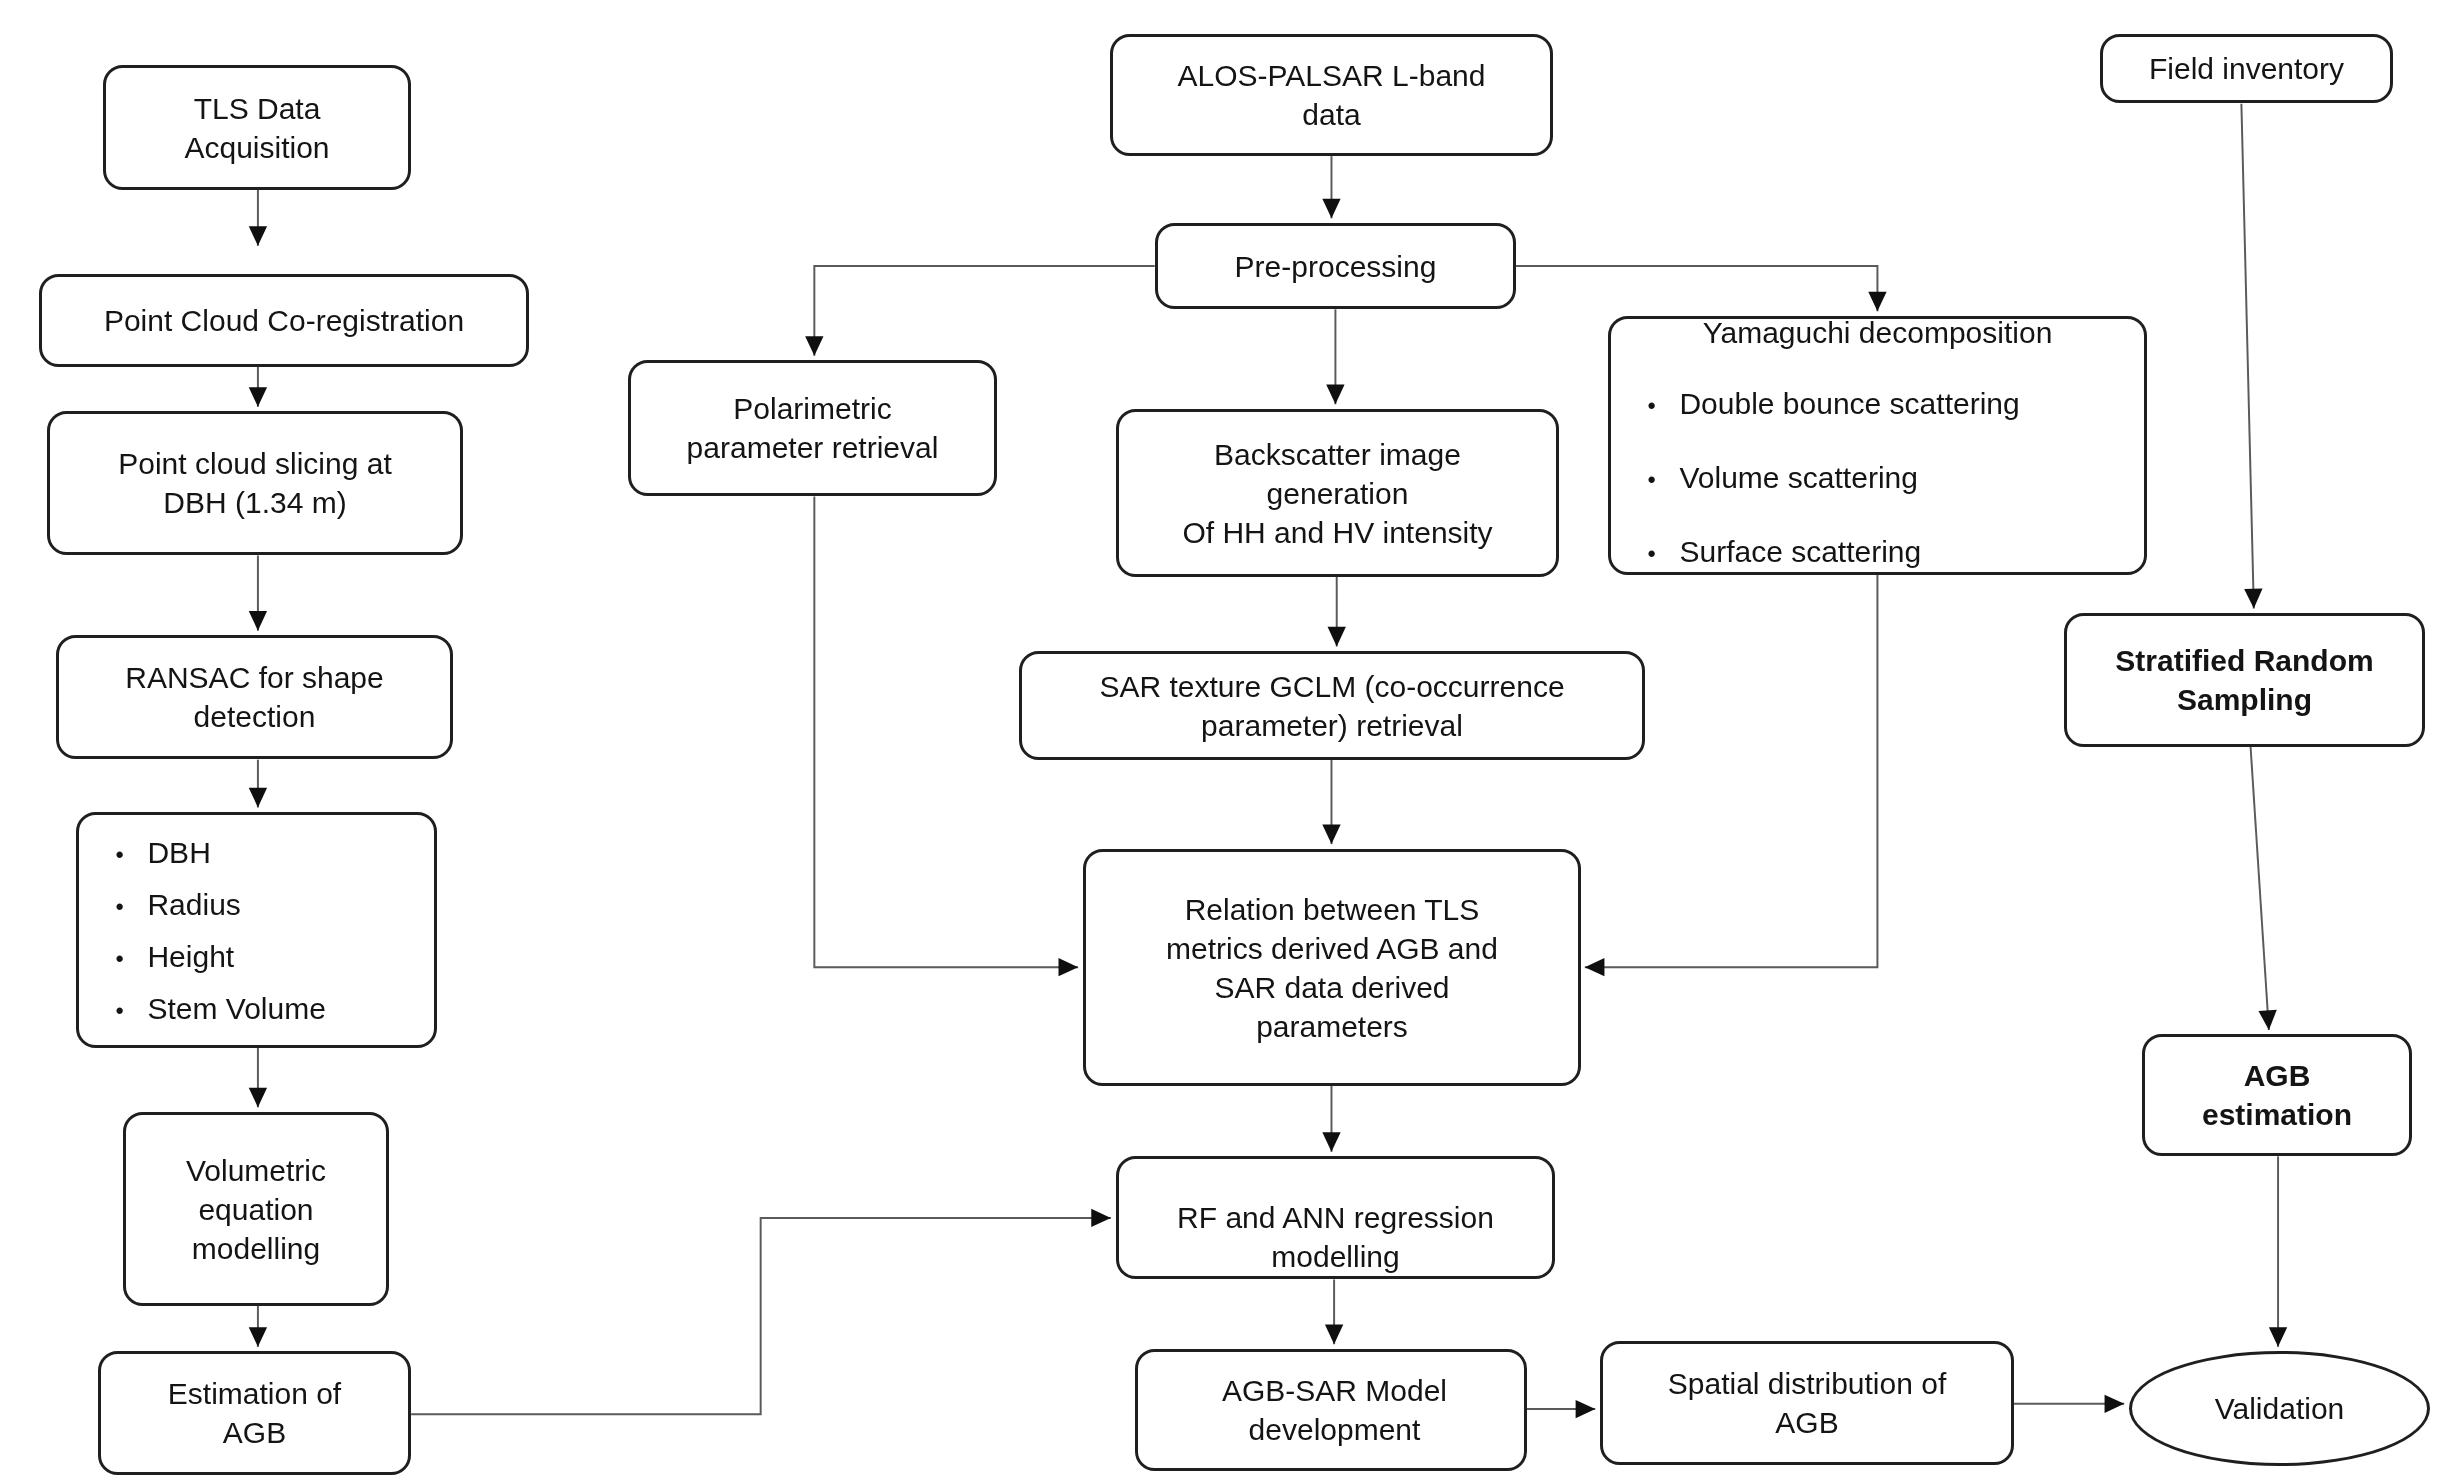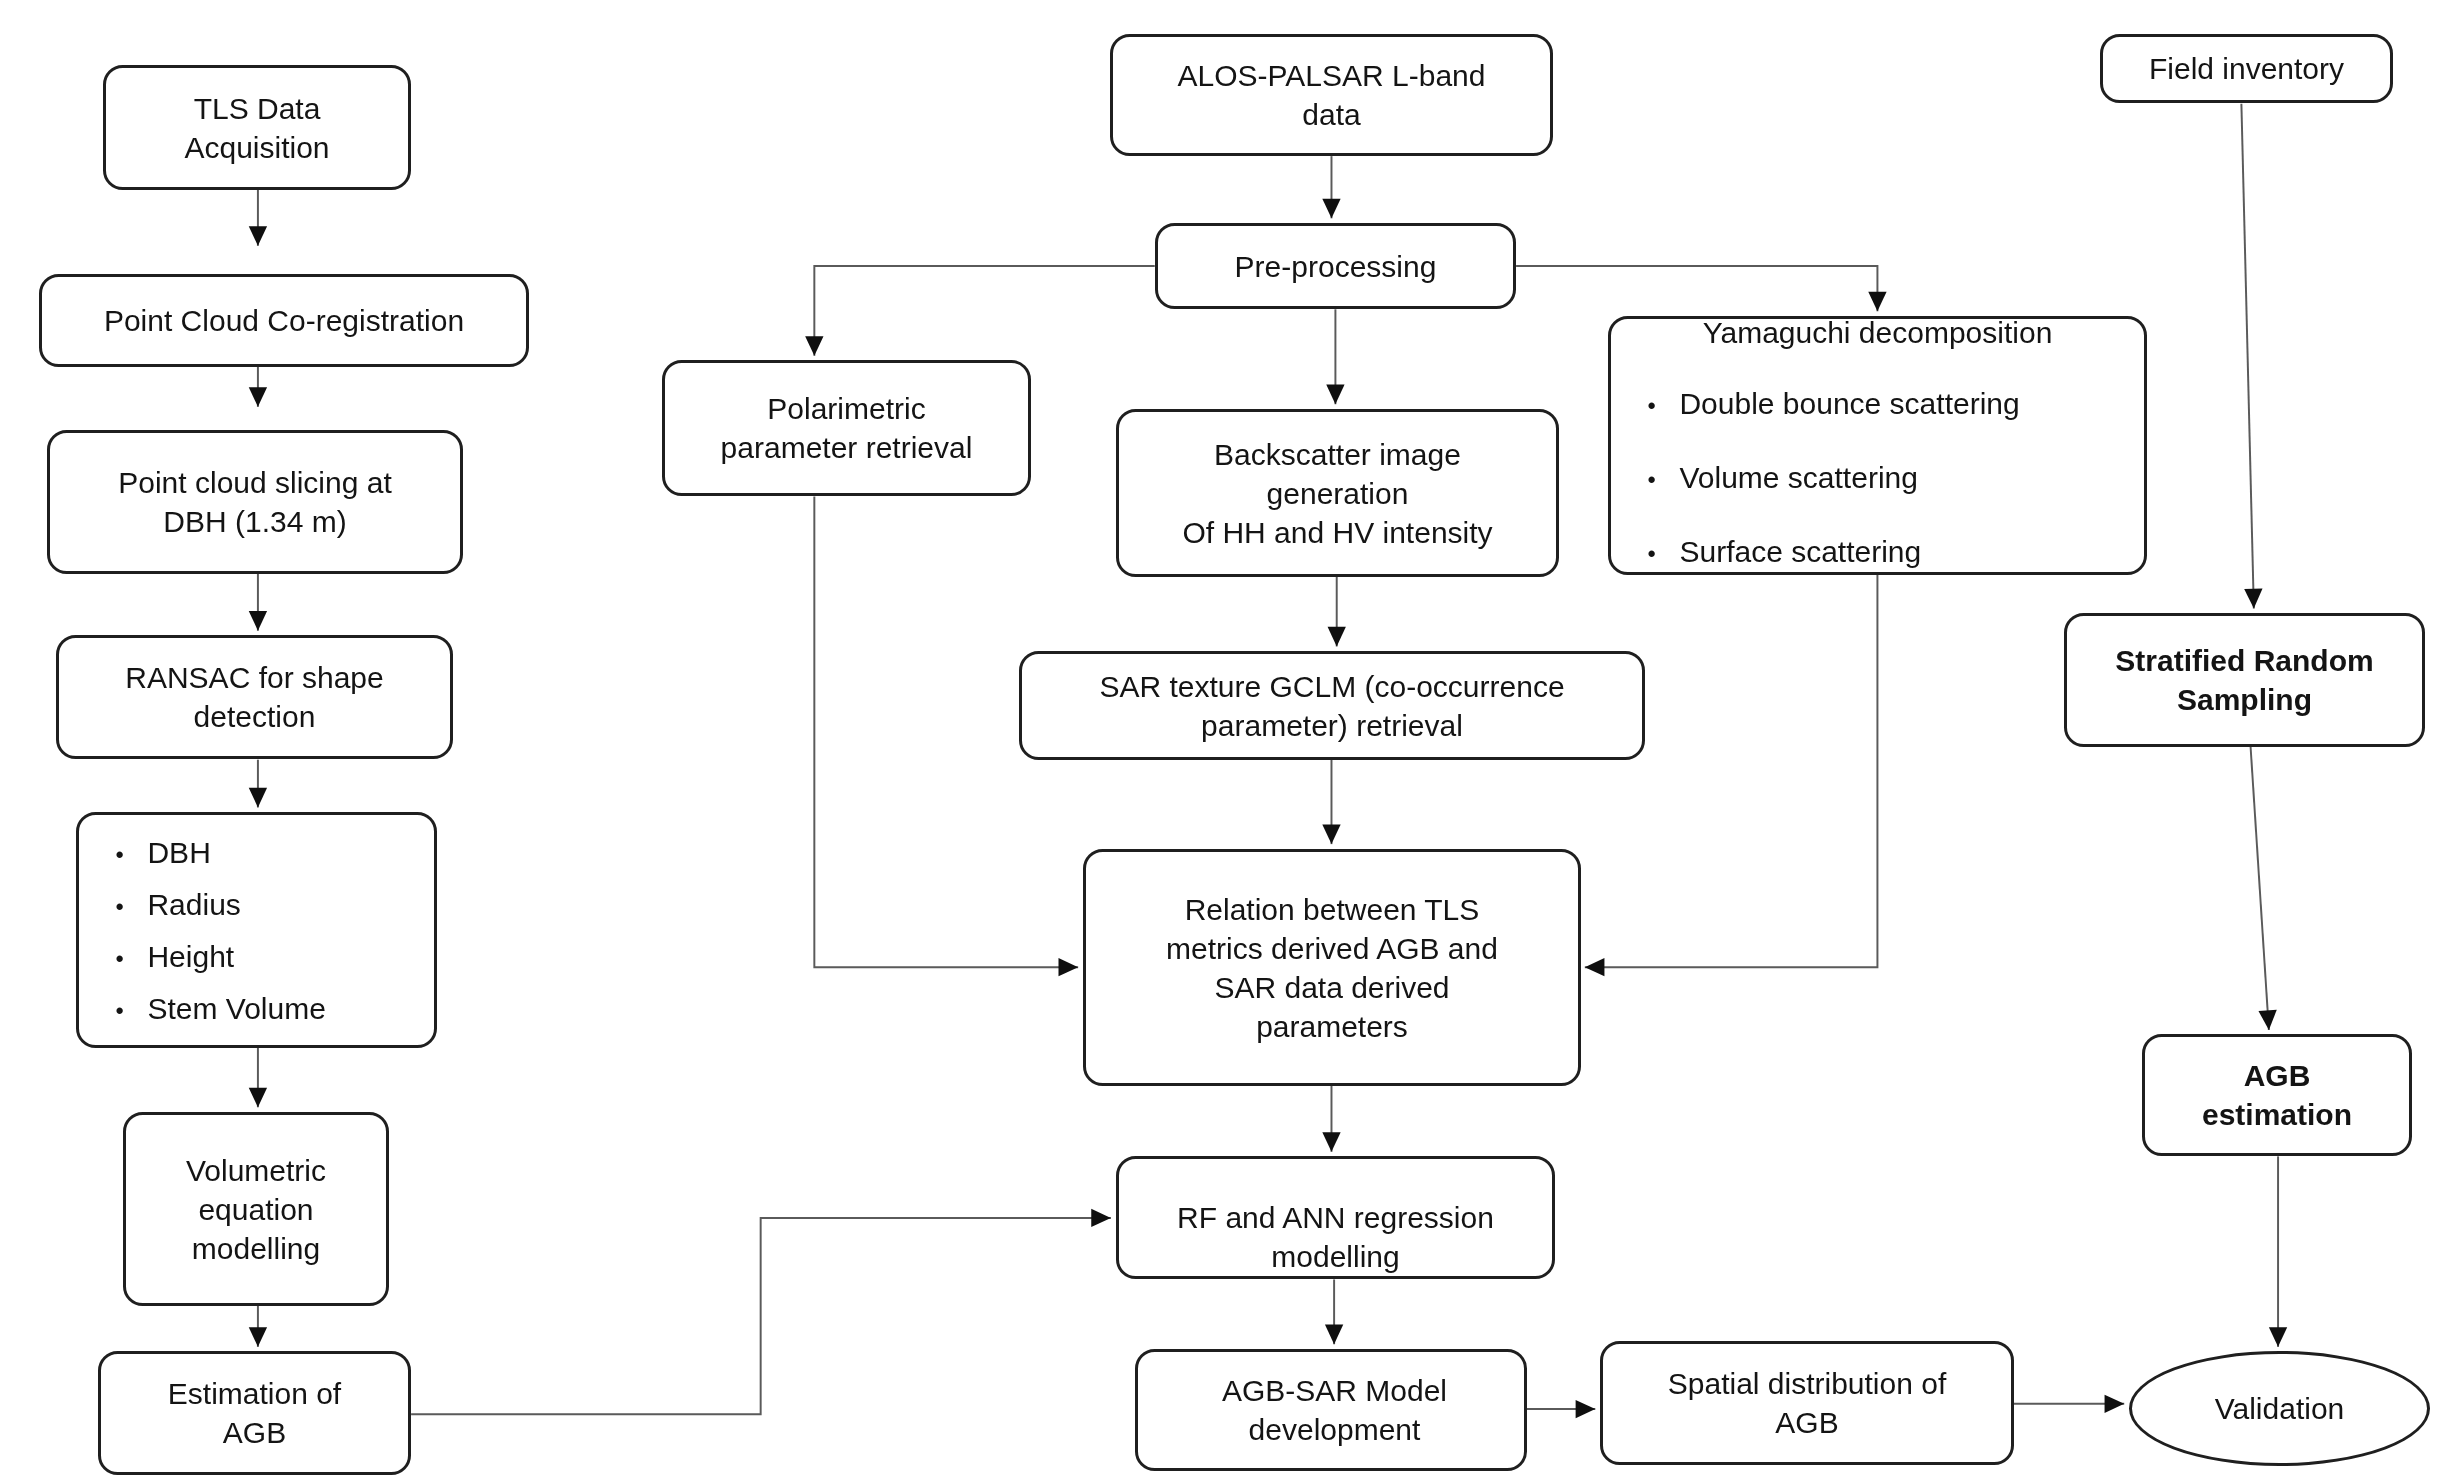--- a/index.html
+++ b/index.html
@@ -67,21 +67,21 @@
     </g>
   </svg>
 
   <div class="node" style="left:103px;top:65px;width:308px;height:125px;">
     <span class="lbl">TLS Data
 Acquisition</span>
   </div>
   <div class="node" style="left:39px;top:250px;width:490px;height:93px;margin-top:24px;">
     <span class="lbl">Point Cloud Co-registration</span>
   </div>
-  <div class="node" style="left:47px;top:411px;width:416px;height:144px;margin-top:19px;">
+  <div class="node" style="left:47px;top:411px;width:416px;height:144px;">
     <span class="lbl">Point cloud slicing at
 DBH (1.34 m)</span>
   </div>
   <div class="node" style="left:56px;top:635px;width:397px;height:124px;">
     <span class="lbl">RANSAC  for shape
 detection</span>
   </div>
 
   <div class="node bullets" style="left:76px;top:812px;width:361px;height:236px;">
     <div class="bullet-row">
@@ -112,21 +112,21 @@
 AGB</span>
   </div>
 
   <div class="node" style="left:1110px;top:34px;width:443px;height:122px;">
     <span class="lbl">ALOS-PALSAR L-band
 data</span>
   </div>
   <div class="node" style="left:1155px;top:223px;width:361px;height:86px;">
     <span class="lbl">Pre-processing</span>
   </div>
-  <div class="node" style="left:662px;top:360px;width:369px;height:136px;">
+  <div class="node" style="left:628px;top:360px;width:369px;height:136px;">
     <span class="lbl">Polarimetric
 parameter retrieval</span>
   </div>
   <div class="node" style="left:1116px;top:409px;width:443px;height:168px;">
     <span class="lbl">Backscatter image
 generation
 Of HH and HV intensity</span>
   </div>
 
   <div class="node bullets" style="left:1608px;top:316px;width:539px;height:259px;gap:22px;">

